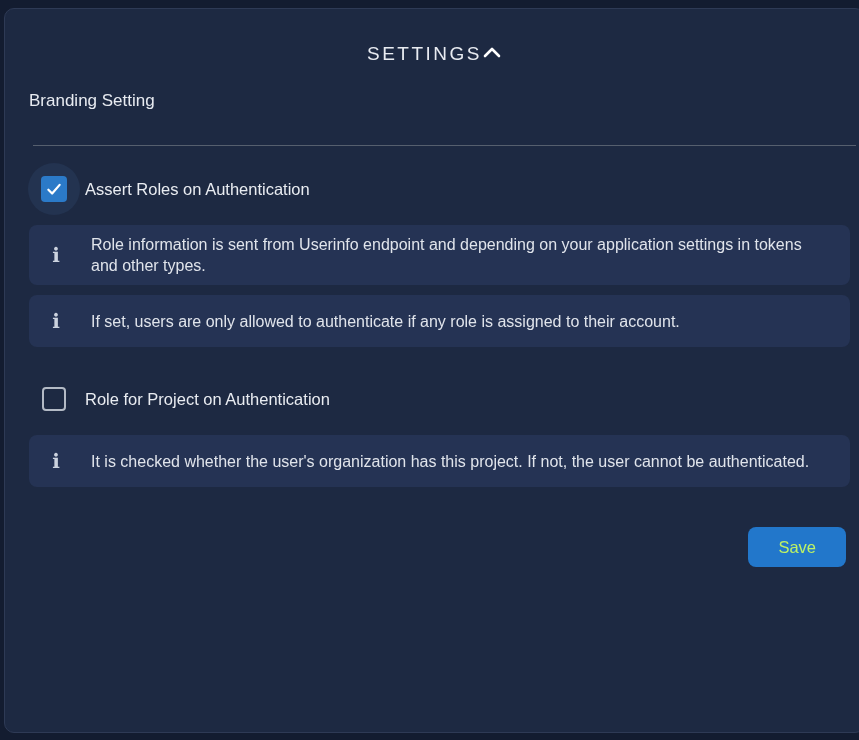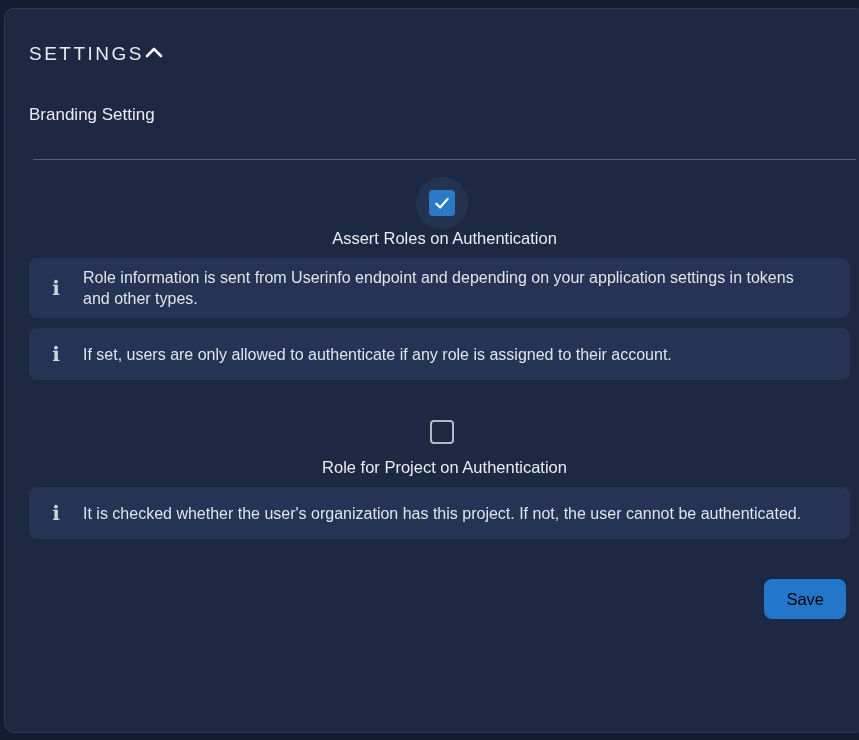--- a/index.html
+++ b/index.html
@@ -12,36 +12,36 @@
   .card{
     position:absolute;left:4px;top:8px;right:-6px;bottom:7px;
     background:#1d2942;
     border:1px solid #2e3a55;
     border-radius:10px;
     box-sizing:border-box;
     padding:30px 8px 0 24px;
   }
   
   .panel-header{
-    display:flex;align-items:center;justify-content:flex-start;
+    display:flex;align-items:center;justify-content:center;
     padding-right:16px;margin-top:4px;
   }
   .panel-title{
     color:#e8ebf1;font-size:19px;letter-spacing:2.5px;font-weight:500;
   }
   .collapse-btn{cursor:pointer;display:flex;align-items:center;}
   
-  .branding-label{color:#e8ebf1;font-size:17px;margin-top:40px;}
+  .branding-label{color:#e8ebf1;font-size:17px;margin-top:26px;}
   .branding-row{display:flex;align-items:center;margin-top:24px;}
   .branding-value{color:#b9c0cd;font-size:16px;}
   .edit-btn{margin-left:20px;display:flex;align-items:center;cursor:pointer;}
   
   .divider{border:none;border-top:1px solid #565f6e;margin:34px 0 0 4px;}
   
-  .check-row{display:flex;align-items:center;margin-top:26px;margin-left:-1px;flex-direction:column;}
+  .check-row{display:flex;align-items:center;margin-top:26px;margin-left:-1px;}
   .check-row.first{margin-top:17px;}
   .halo{
     width:52px;height:52px;border-radius:50%;flex:none;
     display:flex;align-items:center;justify-content:center;
   }
   .halo.halo-visible{background:#233350;}
   .checkbox{
     width:24px;height:24px;border-radius:4px;box-sizing:border-box;
     border:2px solid #b3bac5;background:transparent;
     display:flex;align-items:center;justify-content:center;cursor:pointer;
@@ -58,27 +58,28 @@
     min-height:52px;padding:9px 0;box-sizing:border-box;
   }
   .info-icon{
     width:54px;flex:none;text-align:center;
     color:#ccd3df;font-size:20px;line-height:1;
     font-family:"DejaVu Sans", sans-serif;
   }
   .info-text{
     color:#e0e4eb;font-size:16px;line-height:21px;
     padding-right:26px;
+    margin-left:8px;
   }
   
   .footer-row{display:flex;justify-content:flex-end;margin-top:40px;padding-right:10px;}
   .save-btn{
-    background:#2277cb;color:#000000;border:none;border-radius:8px;
+    background:#2277cb;color:#bef264;border:none;border-radius:8px;
     font-family:"Liberation Sans", sans-serif;
-    font-size:16.5px;padding:10px 22px;min-width:80px;height:40px;
+    font-size:16.5px;padding:10px 30px;min-width:80px;height:40px;
     cursor:pointer;
   }
 </style>
 </head>
 <body>
 
 <div class="card">
 
   <div class="panel-header">
     <span class="panel-title">SETTINGS</span>

